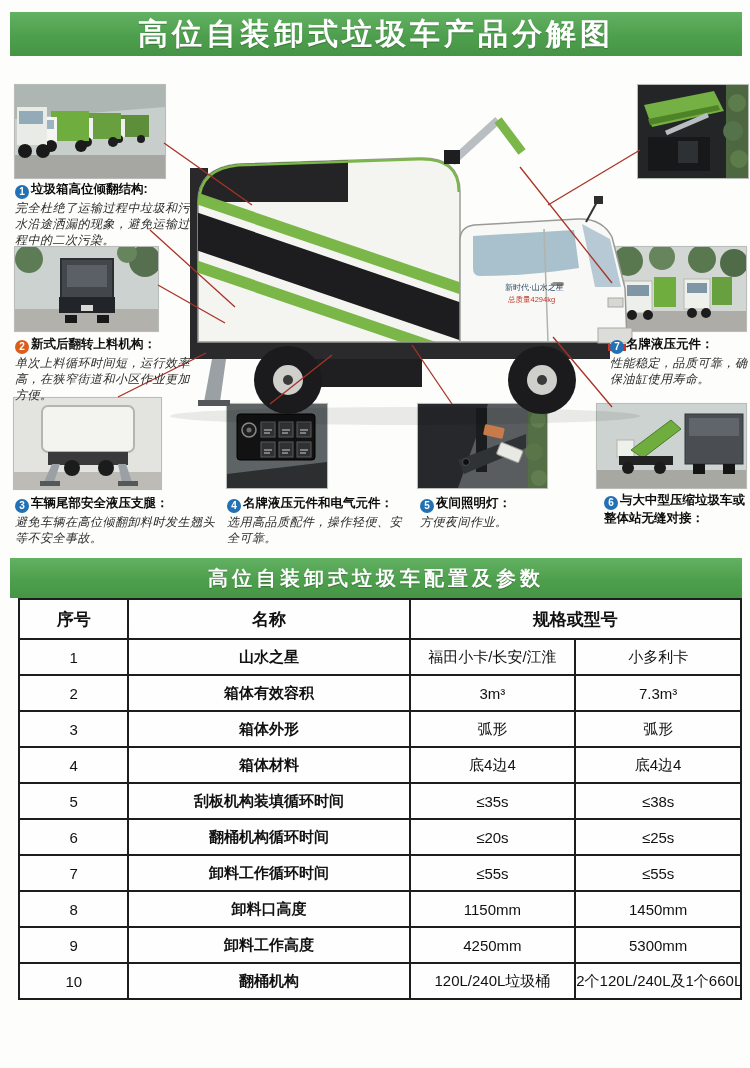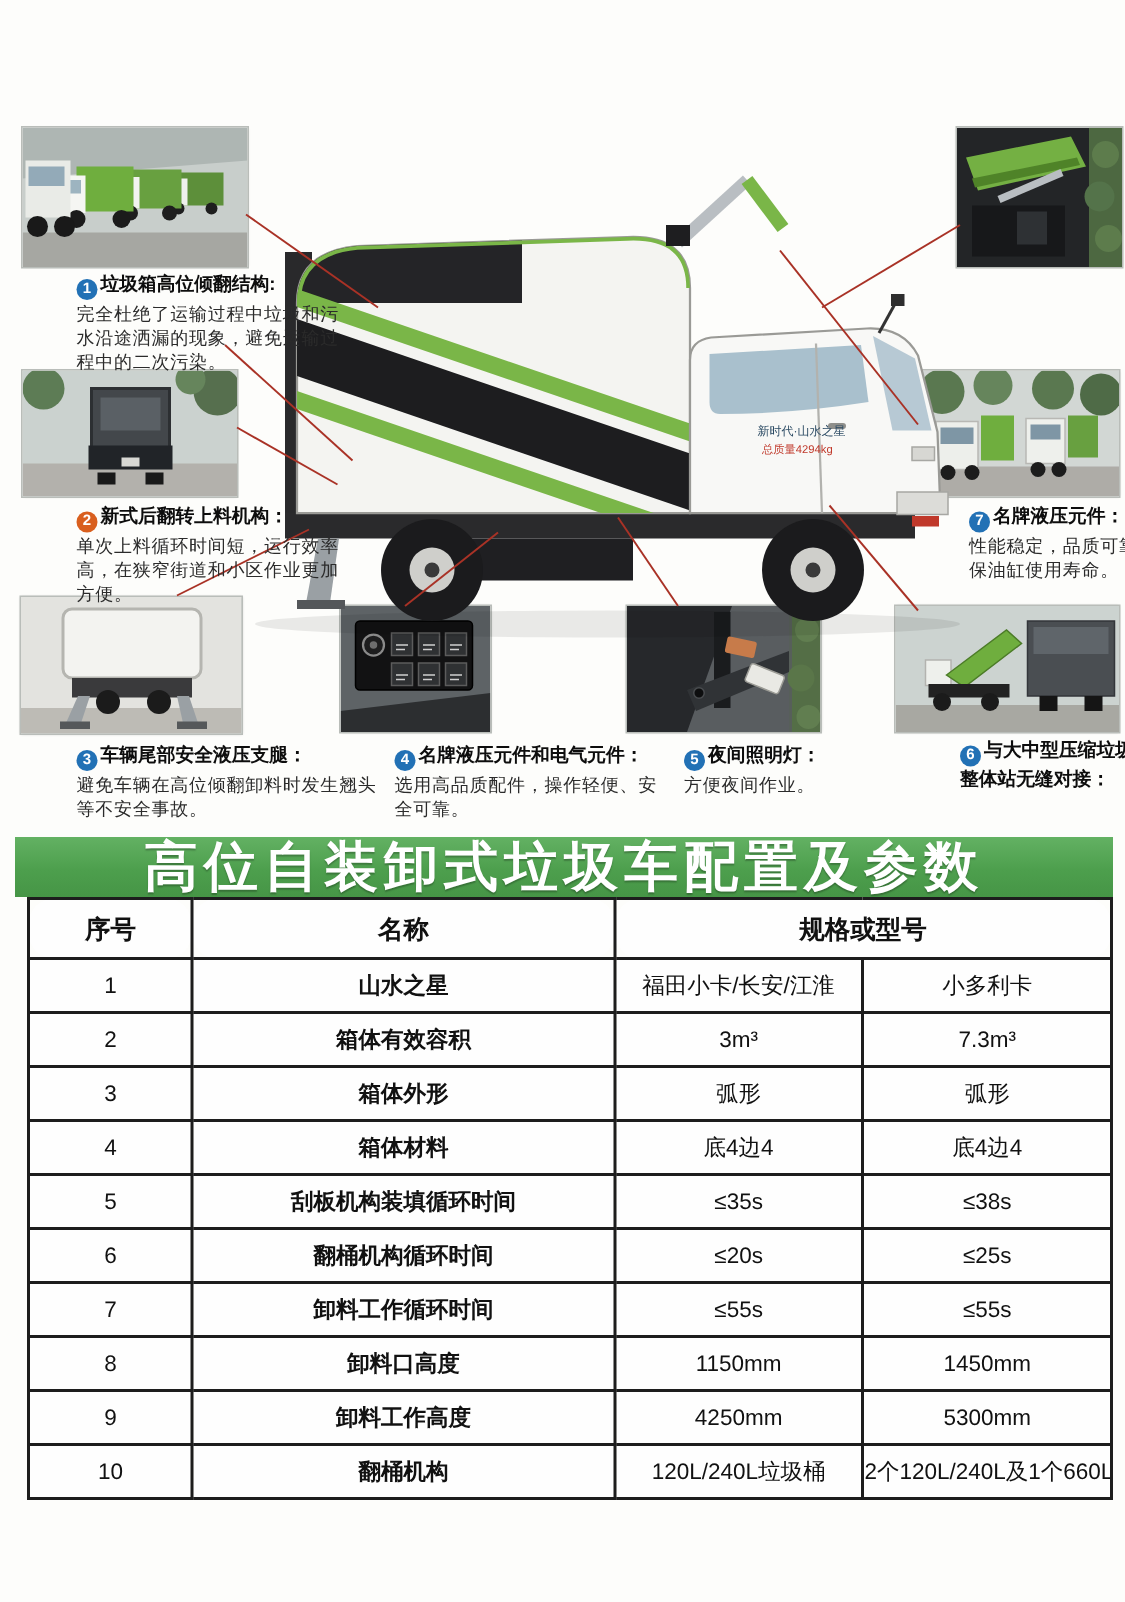--- a/index.html
+++ b/index.html
@@ -4,32 +4,32 @@
 <style>
   html,body{margin:0;padding:0;background:#ffffff;}
   body{width:750px;height:1068px;font-family:"Liberation Sans","DejaVu Sans",sans-serif;position:relative;}
   .page{position:absolute;top:0;left:0;width:750px;height:1068px;background:#fdfdfb;overflow:hidden;}
 
   
   .banner{position:absolute;left:10px;width:732px;display:flex;align-items:center;justify-content:center;
           background:linear-gradient(180deg,#63b163 0%,#4d9f4d 55%,#469546 100%);
           color:#fff;font-weight:bold;letter-spacing:4px;text-shadow:0 1px 1px rgba(0,0,0,.25);}
   .banner-top{top:12px;height:44px;font-size:30px;}
-  .banner-table{top:558px;height:40px;font-size:36px;}
+  .banner-table{top:558px;height:40px;font-size:20px;}
 
   
   .diagram{position:absolute;top:55px;left:0;width:750px;height:503px;}
   .photo{position:absolute;background:#d7dbd8;outline:1px solid #b9bdb9;box-shadow:0 0 2px rgba(0,0,0,.25);overflow:hidden;}
   .photo svg{display:block;}
   .truck-wrap{position:absolute;left:150px;top:35px;width:500px;height:345px;}
   .lines-overlay{position:absolute;top:0;left:0;width:750px;height:503px;pointer-events:none;}
 
-  .annot{position:absolute;color:#222;margin-left:36px;}
+  .annot{position:absolute;color:#222;}
   .annot-title{font-weight:bold;font-size:12.5px;color:#0d0d0d;line-height:1.3;}
-  .annot-desc{font-size:12px;line-height:1.35;color:#2b2b2b;margin-top:1px;letter-spacing:.5px;}
+  .annot-desc{font-size:12px;line-height:1.35;color:#2b2b2b;margin-top:1px;letter-spacing:.5px;font-style:italic;}
   .badge{display:inline-flex;width:14px;height:14px;border-radius:50%;background:#2271b5;color:#fff;
          font-size:10px;font-weight:bold;align-items:center;justify-content:center;margin-right:2px;
          vertical-align:-2px;line-height:1;}
   .badge.orange{background:#d95f1e;}
 
   
   .spec-table{position:absolute;left:18px;top:598px;width:724px;border-collapse:collapse;table-layout:fixed;}
   .spec-table th,.spec-table td{border:2px solid #1d1d1d;text-align:center;vertical-align:middle;
         font-size:15px;color:#111;padding:0;background:#fefefe;overflow:hidden;white-space:nowrap;}
   .spec-table thead th{height:38px;font-size:17px;font-weight:bold;border-radius:17px;}
@@ -38,20 +38,23 @@
   .col-name{width:188px;}
   .col-s1{width:222px;}
   .col-s2{width:242px;}
   .cell-name{font-weight:bold;}
 </style>
 </head>
 <body>
 
 <div class="page">
 
+  <div class="banner banner-top">
+    <span>高位自装卸式垃圾车产品分解图</span>
+  </div>
 
   <div class="diagram">
 
     <div class="photo" style="left:15px;top:30px;width:150px;height:93px;">
       <svg width="150" height="93" viewBox="0 0 150 93">
         <rect width="150" height="93" fill="#c8cecb"></rect>
         <polygon points="0,0 150,0 150,22 0,34" fill="#aeb6b3"></polygon>
         <rect y="70" width="150" height="23" fill="#a6a7a2"></rect>
         <g>
           <rect x="104" y="30" width="30" height="22" fill="#5d8f3a"></rect>

